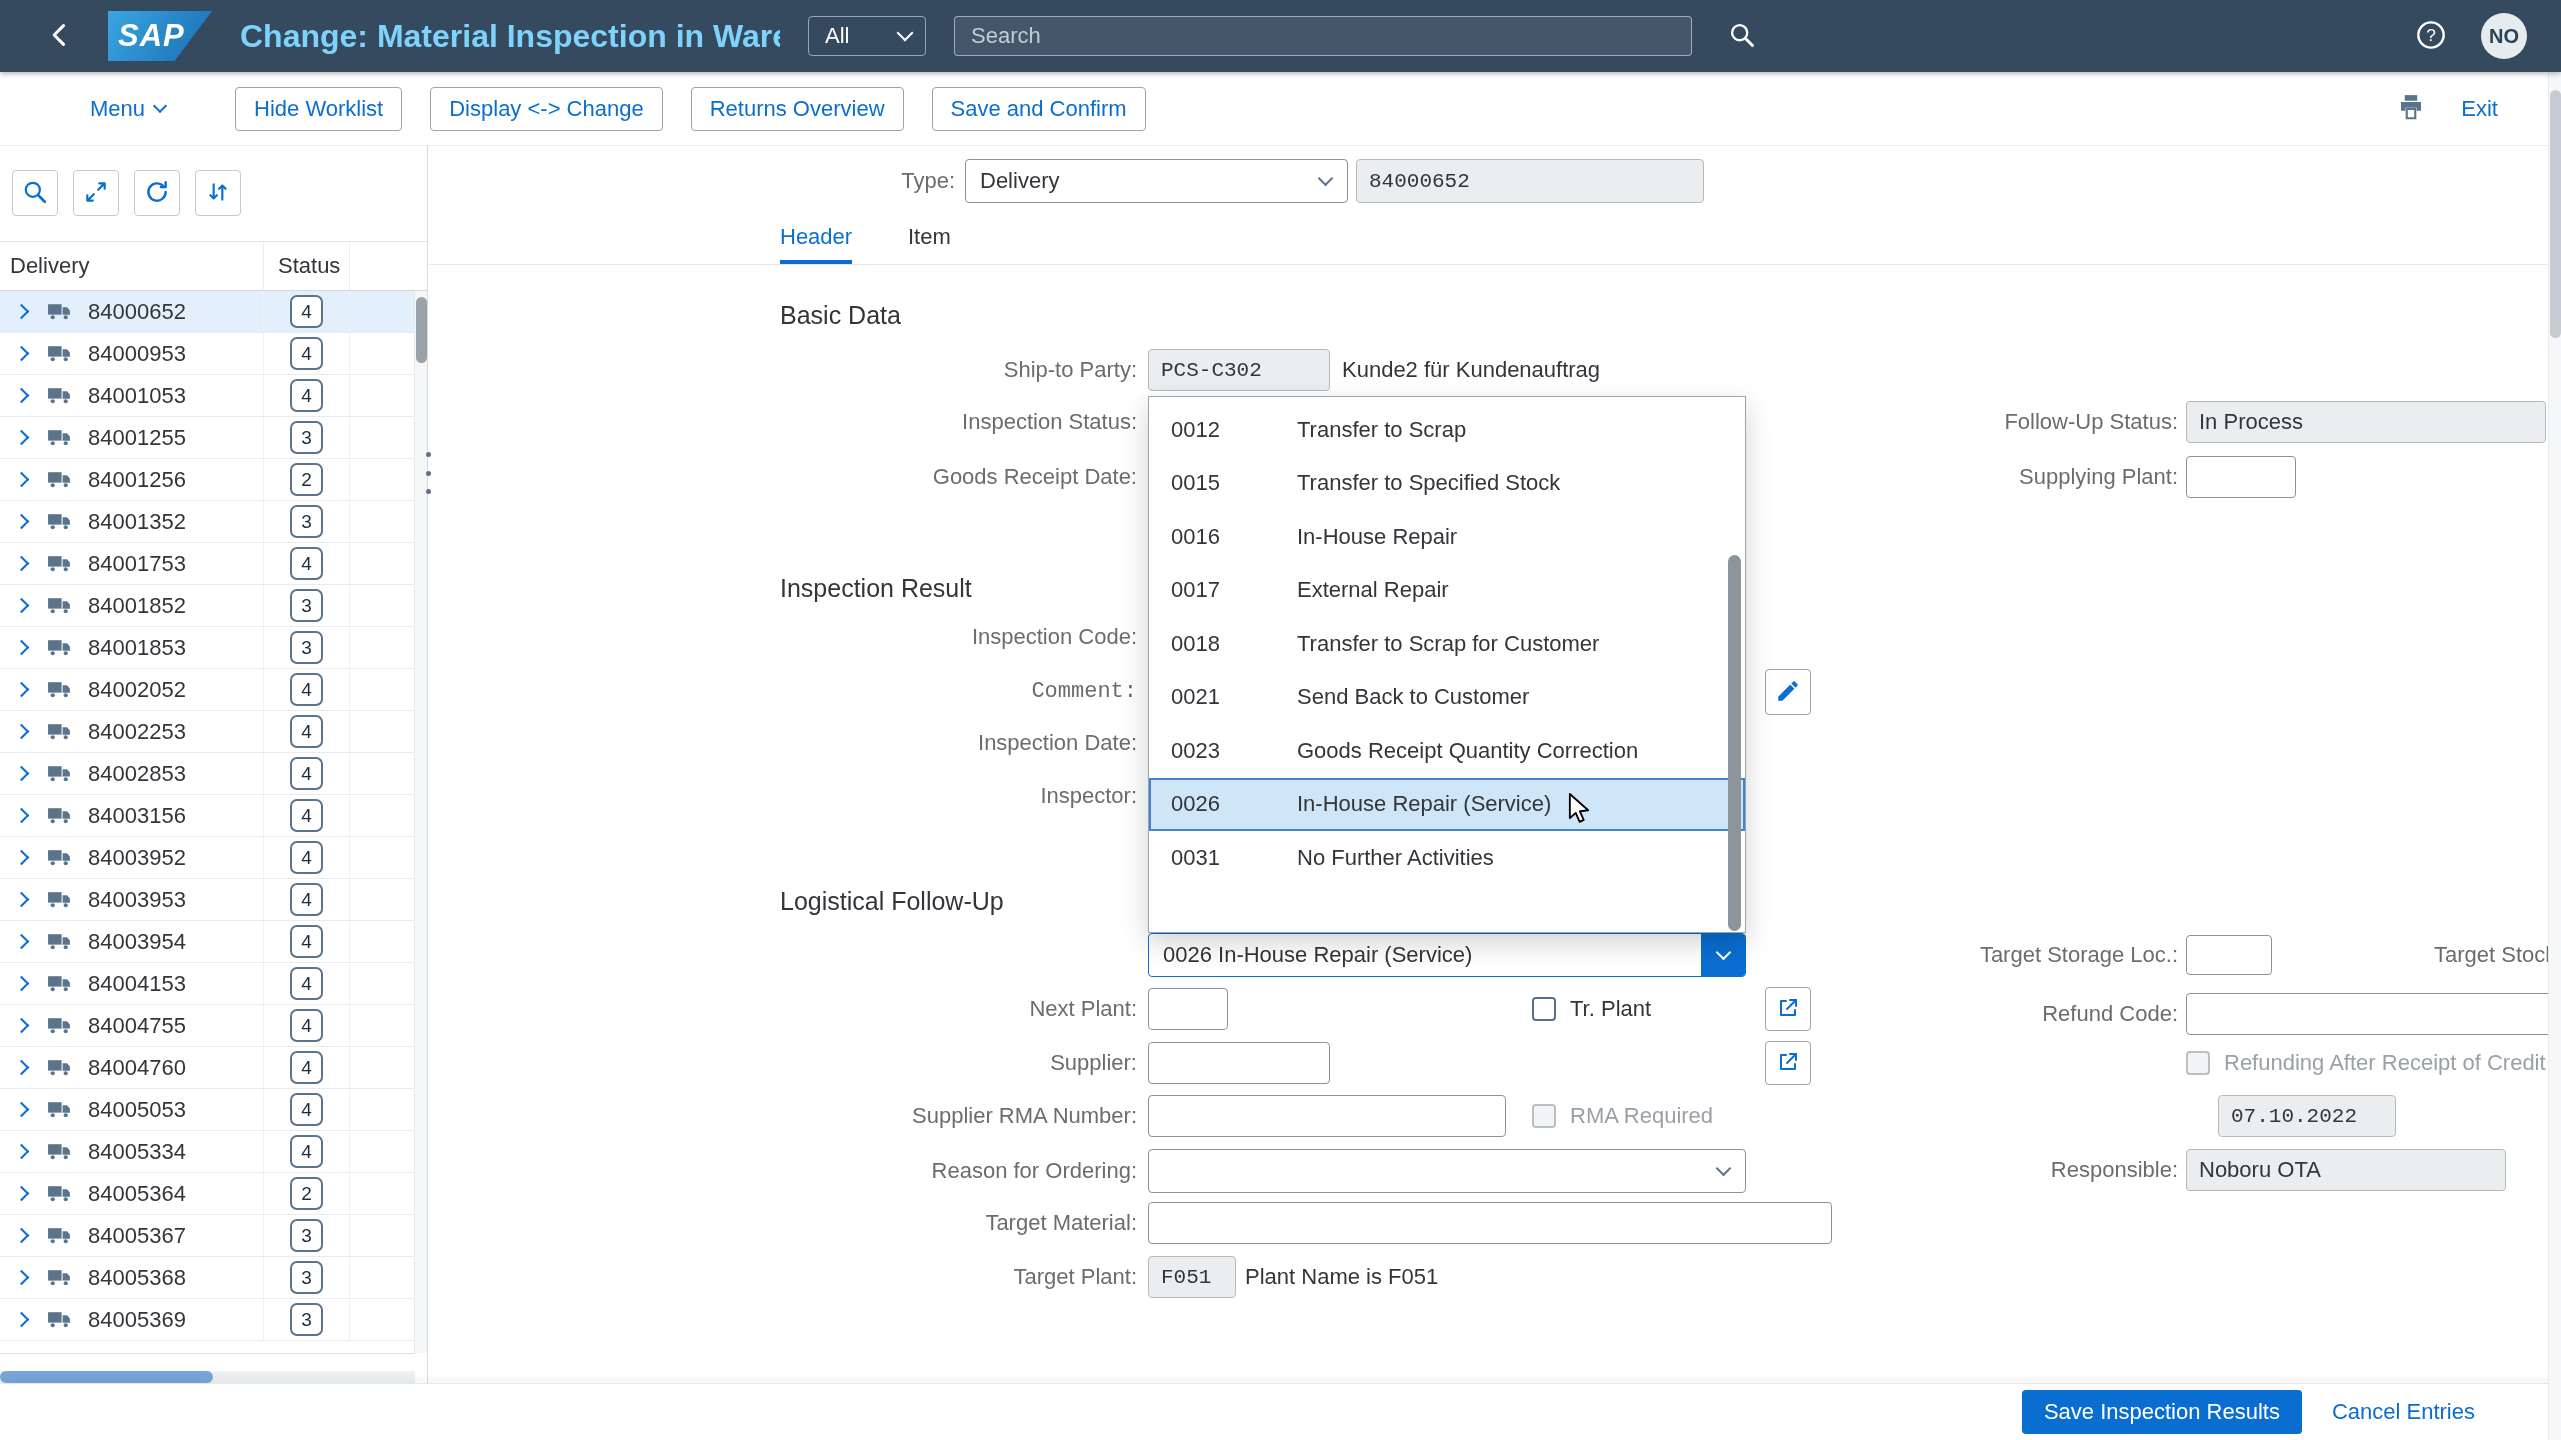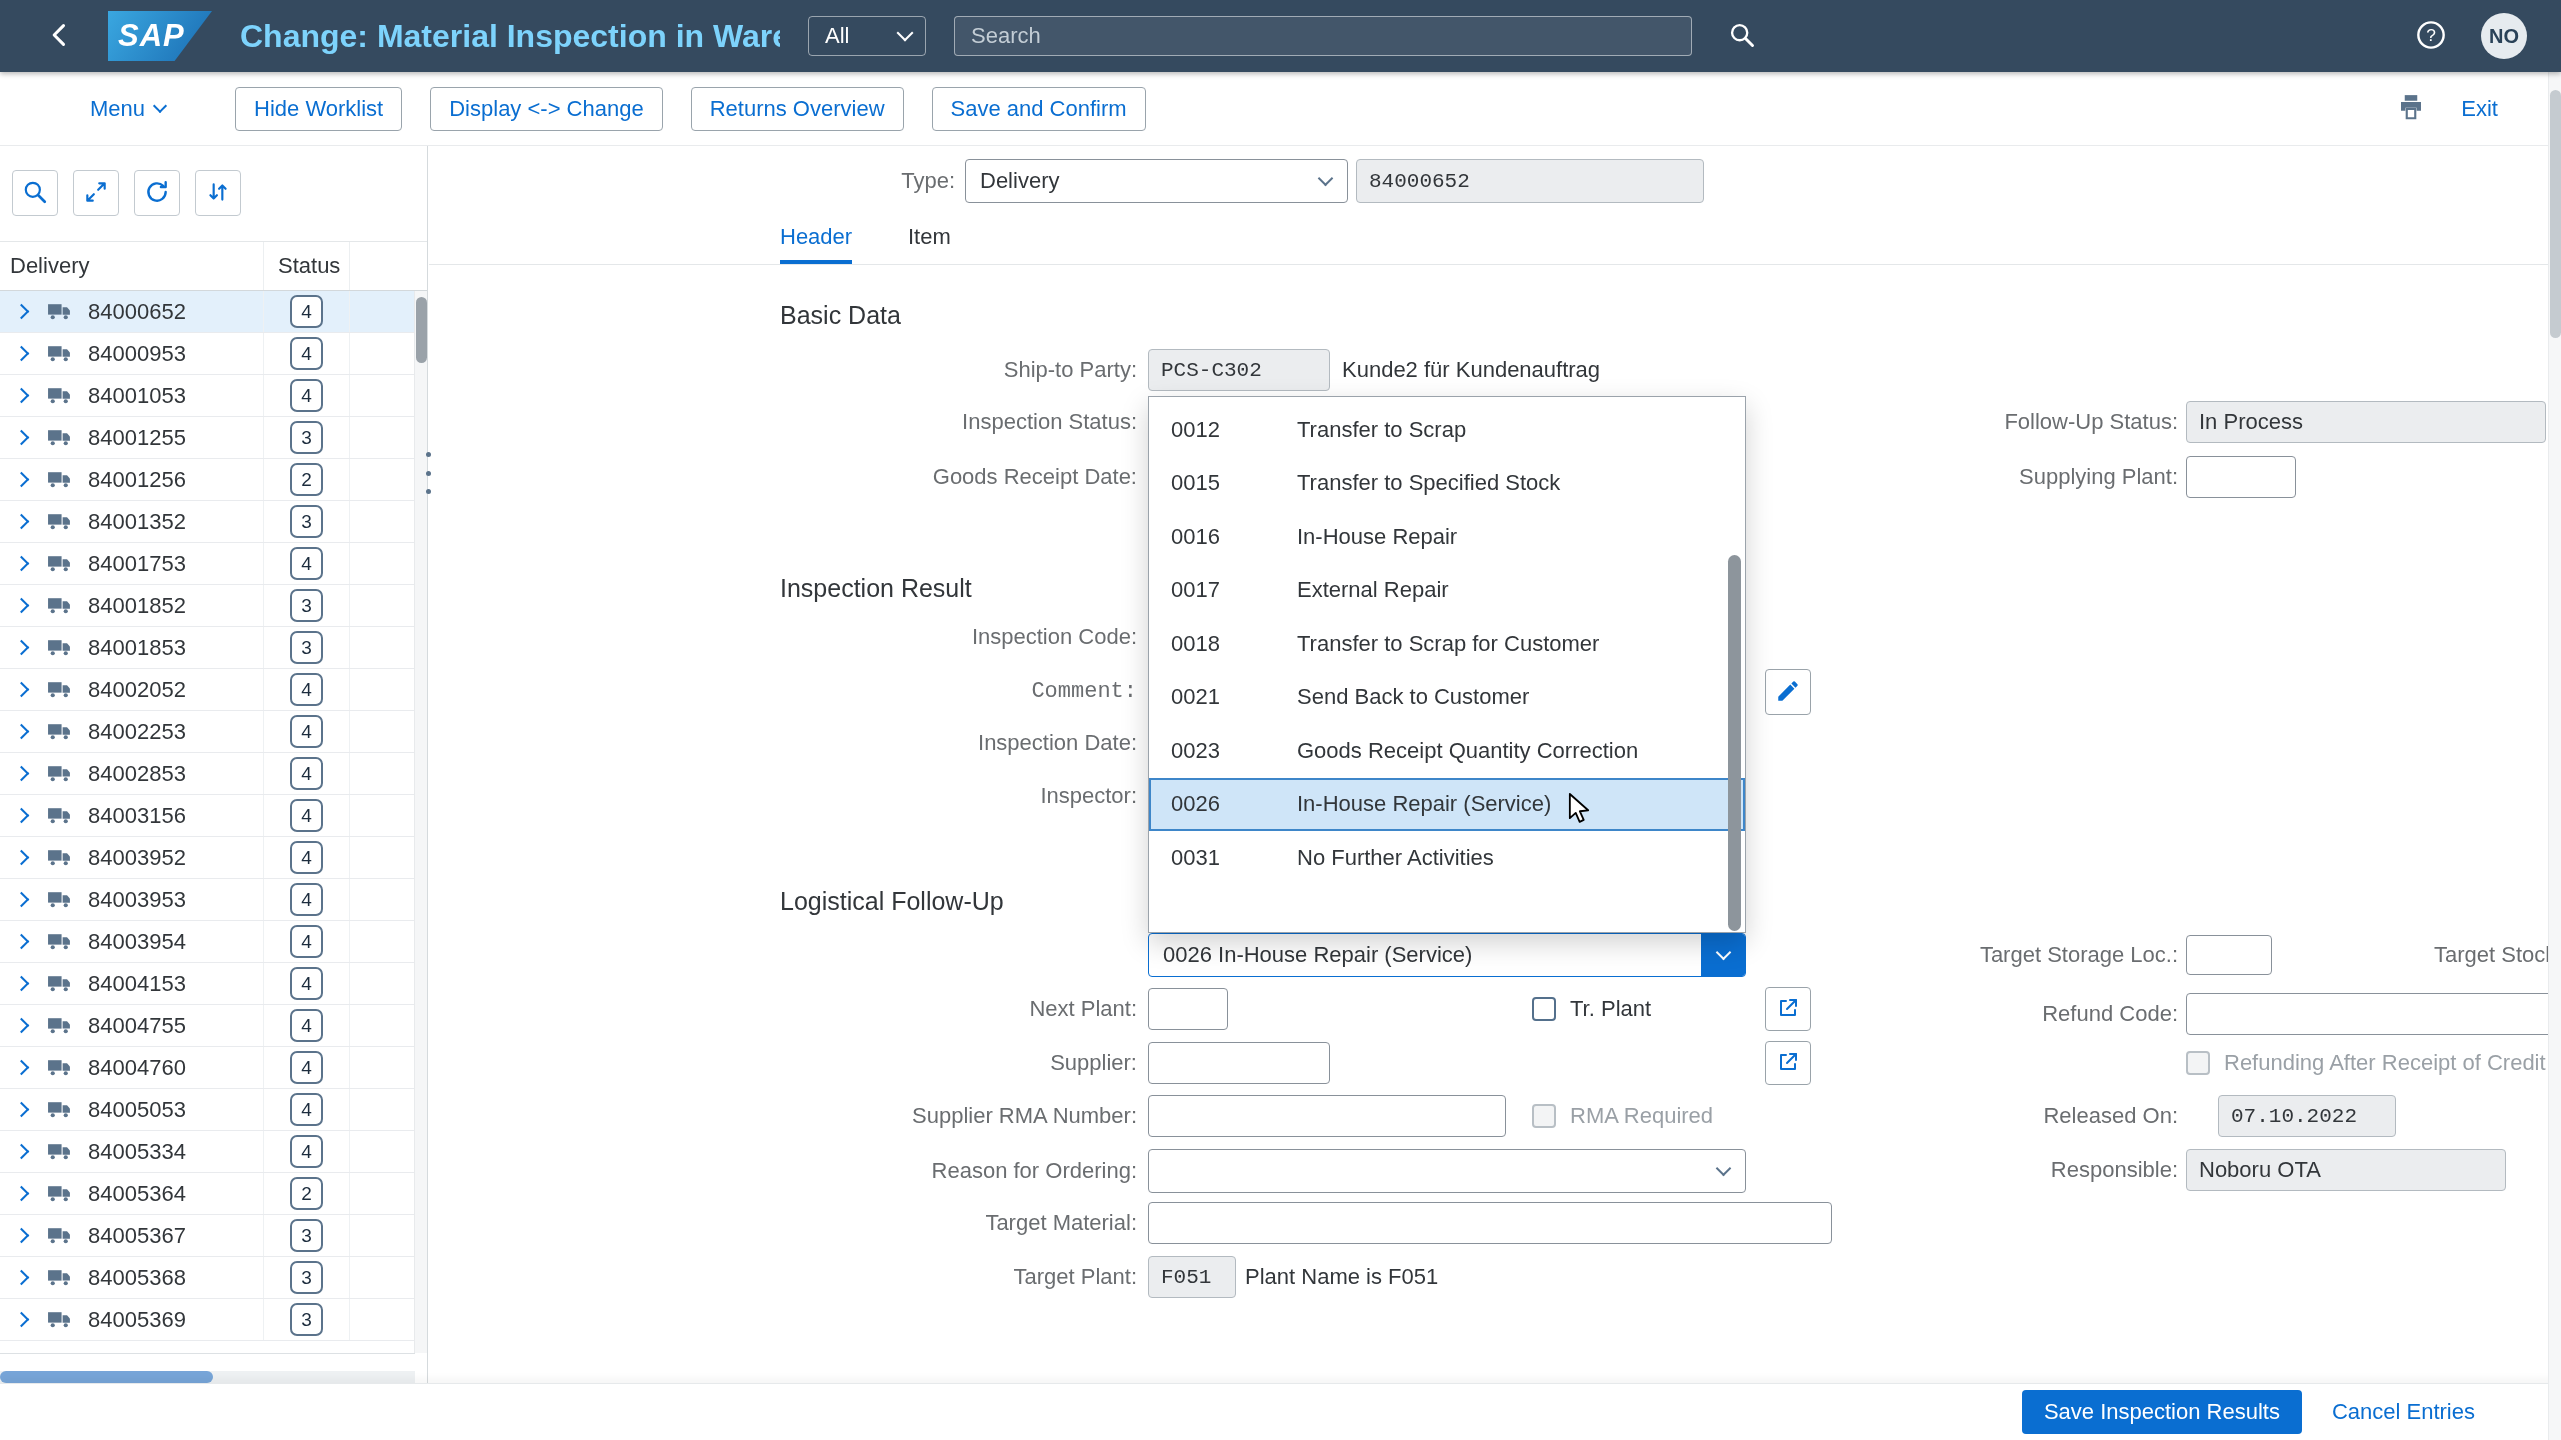--- a/index.html
+++ b/index.html
@@ -726,21 +726,20 @@
           </svg>
       </span>
     </button>
     <div class="chk dis" style="left:1757px; top:906px;"></div>
     <div class="chk-lbl dis" style="left:1795px; top:906px;">Refunding After Receipt of Credit</div>
 
     <div class="lbl" style="left:288px; top:950px;">Supplier RMA Number:</div>
     <div class="fld" style="left:719px; top:950px; width:358px;"></div>
     <div class="chk dis" style="left:1103px; top:959px;"></div>
     <div class="chk-lbl dis" style="left:1141px; top:959px;">RMA Required</div>
-    <div class="lbl" style="left:1329px; top:950px;">Released On:</div>
     <div class="fld ro mono" style="left:1757px; top:950px; width:178px;margin-left:32px;">07.10.2022</div>
 
     <div class="lbl h44" style="left:288px; top:1004px;">Reason for Ordering:</div>
     <div class="fld combo" style="left:719px; top:1004px; width:598px; height:44px;">
       <span></span>
       <span class="dd-btn" style="border-left:none;">
           <i class="chev" style="width:11px;height:11px;"></i>
         </span>
     </div>
     <div class="lbl" style="left:1329px; top:1004px;">Responsible:</div>

